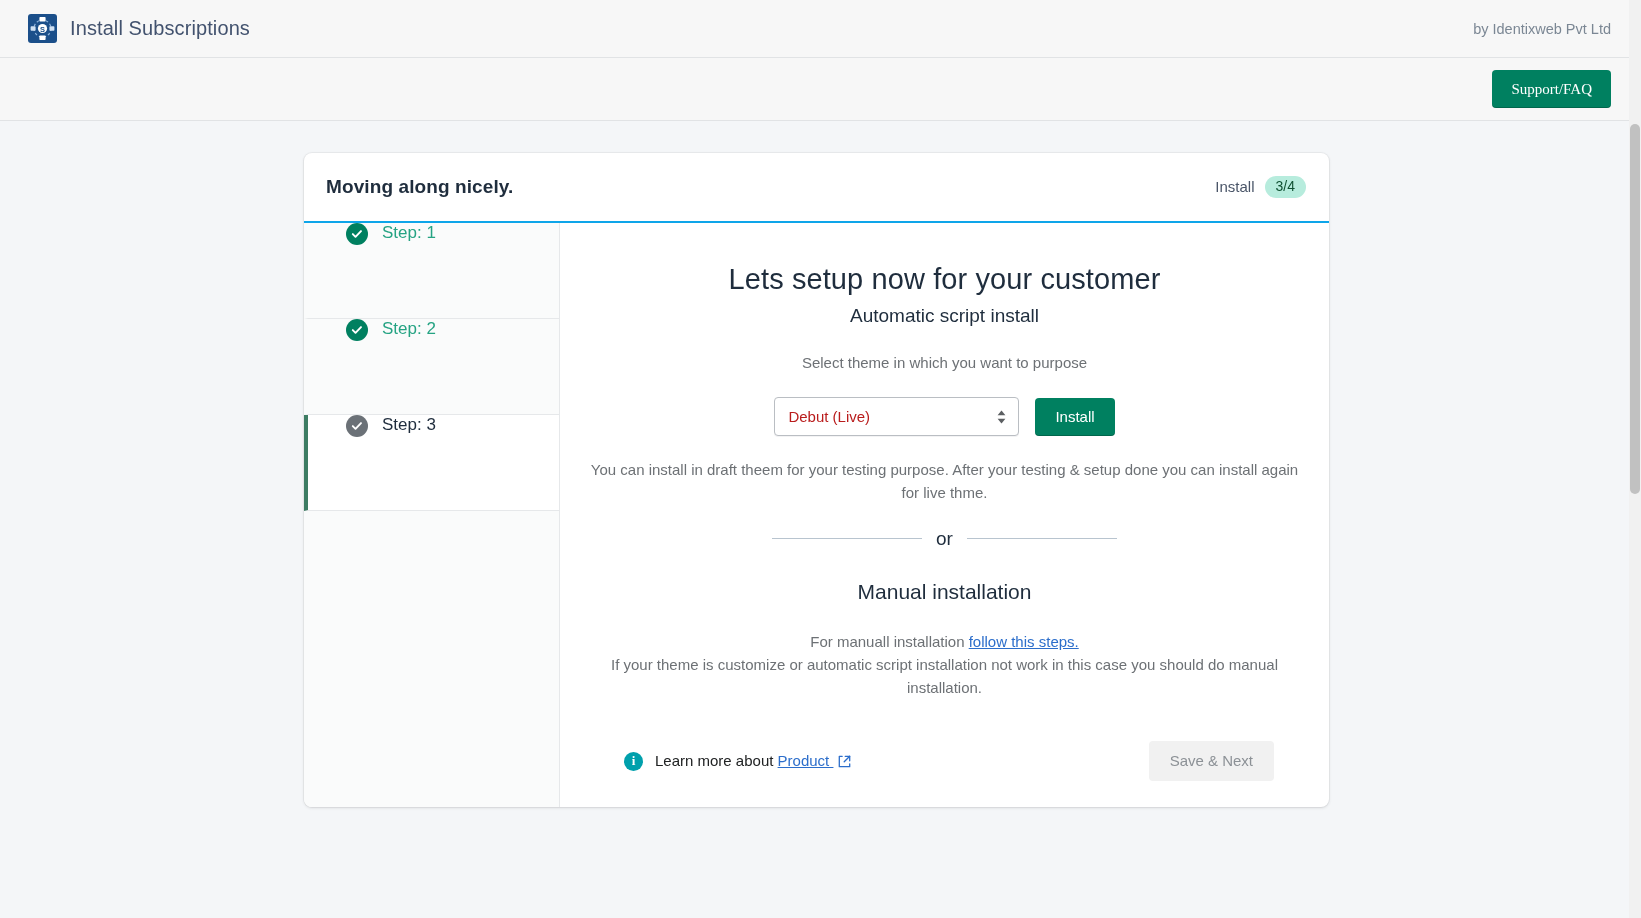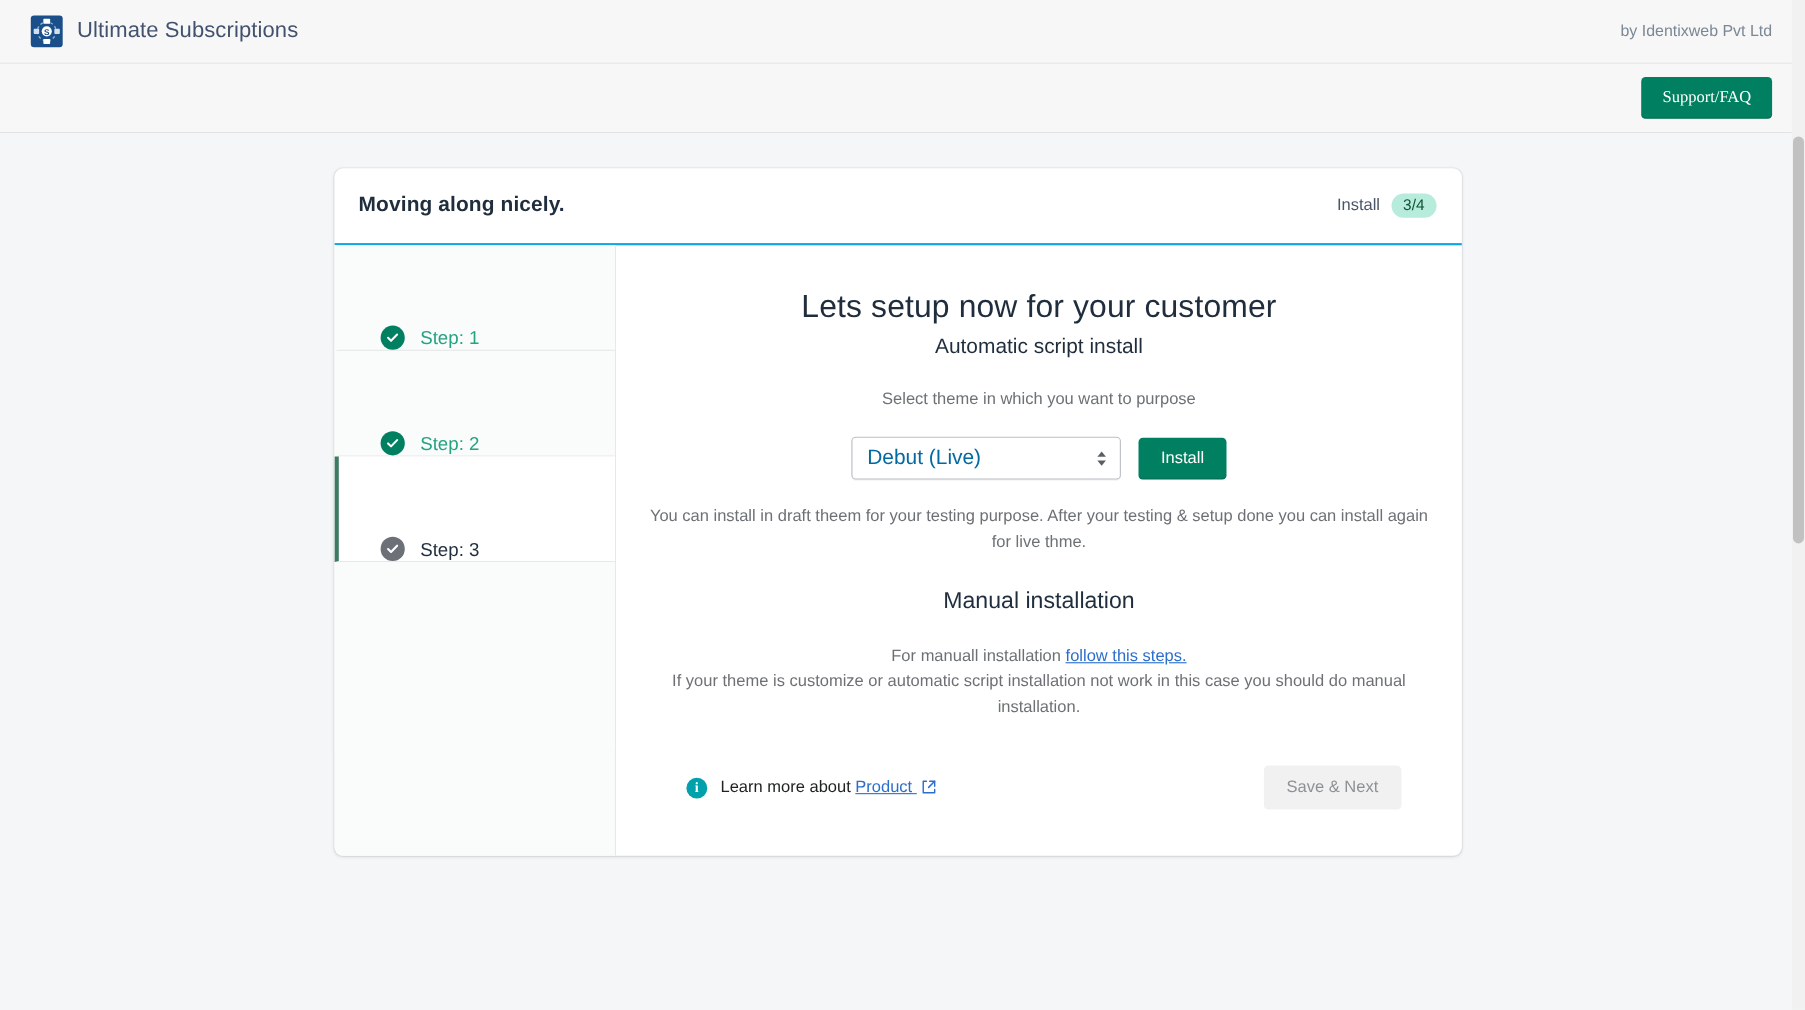--- a/index.html
+++ b/index.html
@@ -136,21 +136,21 @@
   
   .steps {
     width: 256px;
     flex: none;
     border-right: 1px solid #e6e8ea;
     background: #fafbfb;
   }
   .step {
     height: 96px;
     display: flex;
-    align-items: flex-end;
+    align-items: flex-start;
     gap: 14px;
     padding-left: 38px;
     border-bottom: 1px solid #e6e8ea;
     border-left: 4px solid transparent;
     cursor: pointer;
     background: #fafbfb;
   }
   .step.active {
     background: #ffffff;
     border-left-color: #3d7c63;
@@ -217,22 +217,22 @@
     border: 1px solid #babec3;
     border-radius: 4px;
     background: #ffffff;
     display: flex;
     align-items: center;
     padding: 0 30px 0 13px;
     cursor: pointer;
     box-shadow: 0 1px 0 rgba(22,29,37,0.05);
   }
   .select-value {
-    font-size: 19px;
-    color: #0369a1;
+    font-size: 15px;
+    color: #b91c1c;
     text-align: left;
   }
   .select-arrows {
     position: absolute;
     right: 11px;
     top: 50%;
     transform: translateY(-50%);
     display: flex;
     flex-direction: column;
     gap: 2px;
@@ -368,21 +368,21 @@
       <svg width="29" height="29" viewBox="0 0 29 29" aria-hidden="true">
         <circle cx="14.5" cy="14.5" r="8.5" fill="none" stroke="#8fb4dd" stroke-width="1.2" stroke-dasharray="2.6 2.2"></circle>
         <circle cx="14.5" cy="14.5" r="4.6" fill="#ffffff"></circle>
         <text x="14.5" y="18" font-size="7.5" font-weight="bold" fill="#1b4f8a" text-anchor="middle" font-family="Liberation Sans, sans-serif">S</text>
         <rect x="11.4" y="3.0" width="6.2" height="4.6" rx="0.8" fill="#ffffff"></rect>
         <rect x="11.4" y="21.4" width="6.2" height="4.6" rx="0.8" fill="#ffffff"></rect>
         <rect x="2.6" y="12.2" width="5.0" height="4.6" rx="0.8" fill="#cfe0f2"></rect>
         <rect x="21.4" y="12.2" width="5.0" height="4.6" rx="0.8" fill="#cfe0f2"></rect>
       </svg>
     </div>
-    <span class="brand-name">Ultimate Subscriptions</span>
+    <span class="brand-name">Install Subscriptions</span>
   </div>
   <span class="byline">by Identixweb Pvt Ltd</span>
 </div>
 
 <div class="subbar">
   <button class="btn-support">Support/FAQ</button>
 </div>
 
 <div class="page">
 
@@ -445,20 +445,25 @@
                 <path d="M5.5 1.5 L9.4 6.3 L1.6 6.3 Z" fill="#5c5f62"></path>
                 <path d="M5.5 14.5 L9.4 9.7 L1.6 9.7 Z" fill="#5c5f62"></path>
               </svg>
             </span>
           </div>
           <button class="btn-install">Install</button>
         </div>
 
         <div class="note">You can install in draft theem for your testing purpose. After your testing &amp; setup done you can install again for live thme.</div>
 
+        <div class="or-divider">
+          <span class="or-line"></span>
+          <span class="or-text">or</span>
+          <span class="or-line"></span>
+        </div>
 
         <div class="manual-title">Manual installation</div>
 
         <div class="manual-note">
           <span>For manuall installation </span><a class="link">follow this steps.</a><br>
           <span>If your theme is customize or automatic script installation not work in this case you should do manual installation.</span>
         </div>
 
         <div class="panel-footer">
           <div class="learn-more">

